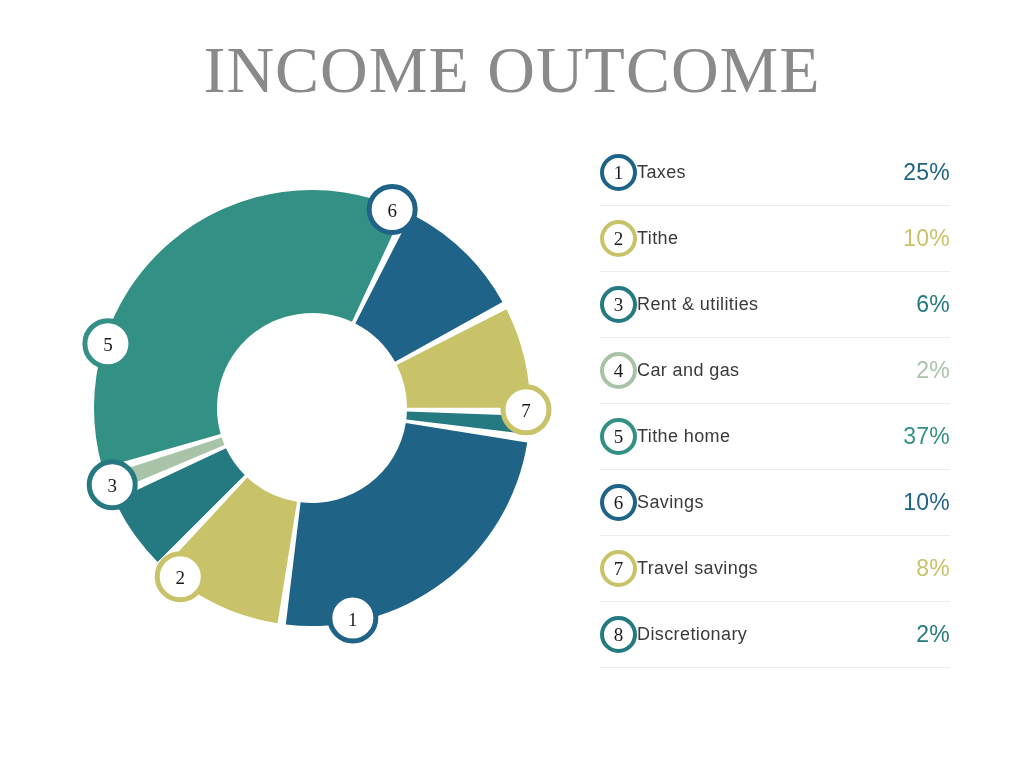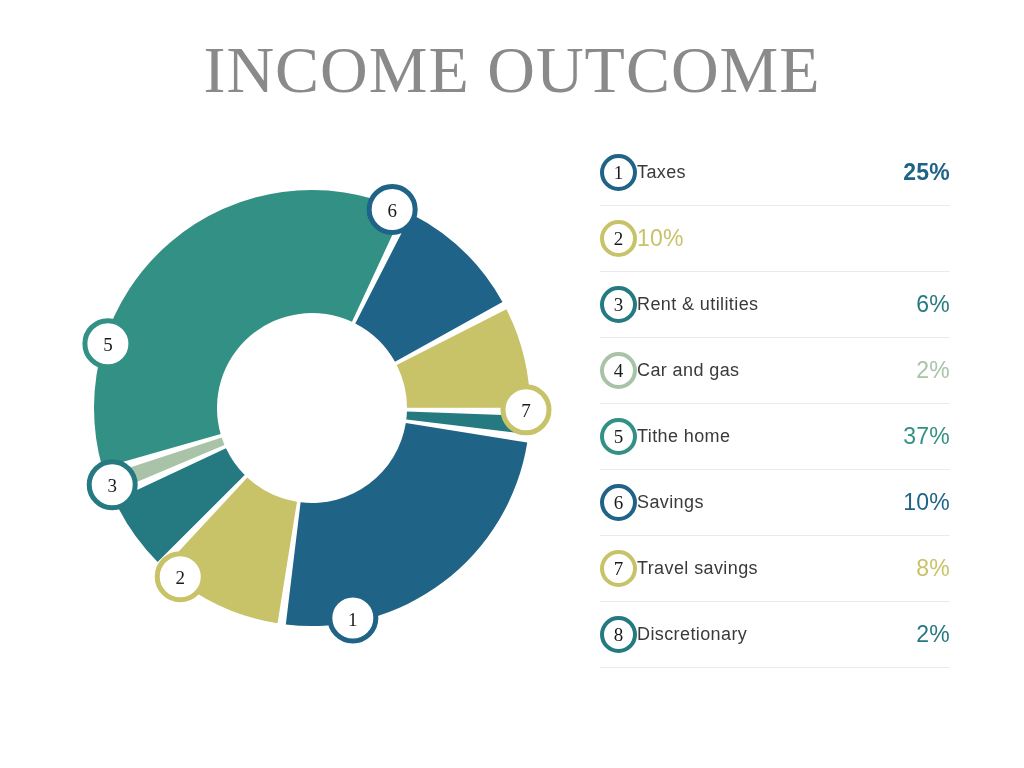--- a/index.html
+++ b/index.html
@@ -91,26 +91,27 @@
       </g>
   </svg>
 </div>
 
 <div id="legend">
     <div class="legend-row">
       <div class="legend-badge" style="border-color: rgb(31, 99, 134);">
         <span>1</span>
       </div>
       <div class="legend-label">Taxes</div>
-      <div class="legend-value" style="color: rgb(31, 99, 134); font-weight: bold;">25%</div>
+      <div class="legend-value" style="color: rgb(31, 99, 134);">25%</div>
     </div>
     <div class="legend-row">
       <div class="legend-badge" style="border-color: rgb(200, 194, 104);">
         <span>2</span>
       </div>
+      <div class="legend-label">Tithe</div>
       <div class="legend-value" style="color: rgb(200, 194, 104);">10%</div>
     </div>
     <div class="legend-row">
       <div class="legend-badge" style="border-color: rgb(37, 122, 130);">
         <span>3</span>
       </div>
       <div class="legend-label">Rent &amp; utilities</div>
       <div class="legend-value" style="color: rgb(37, 122, 130);">6%</div>
     </div>
     <div class="legend-row">

